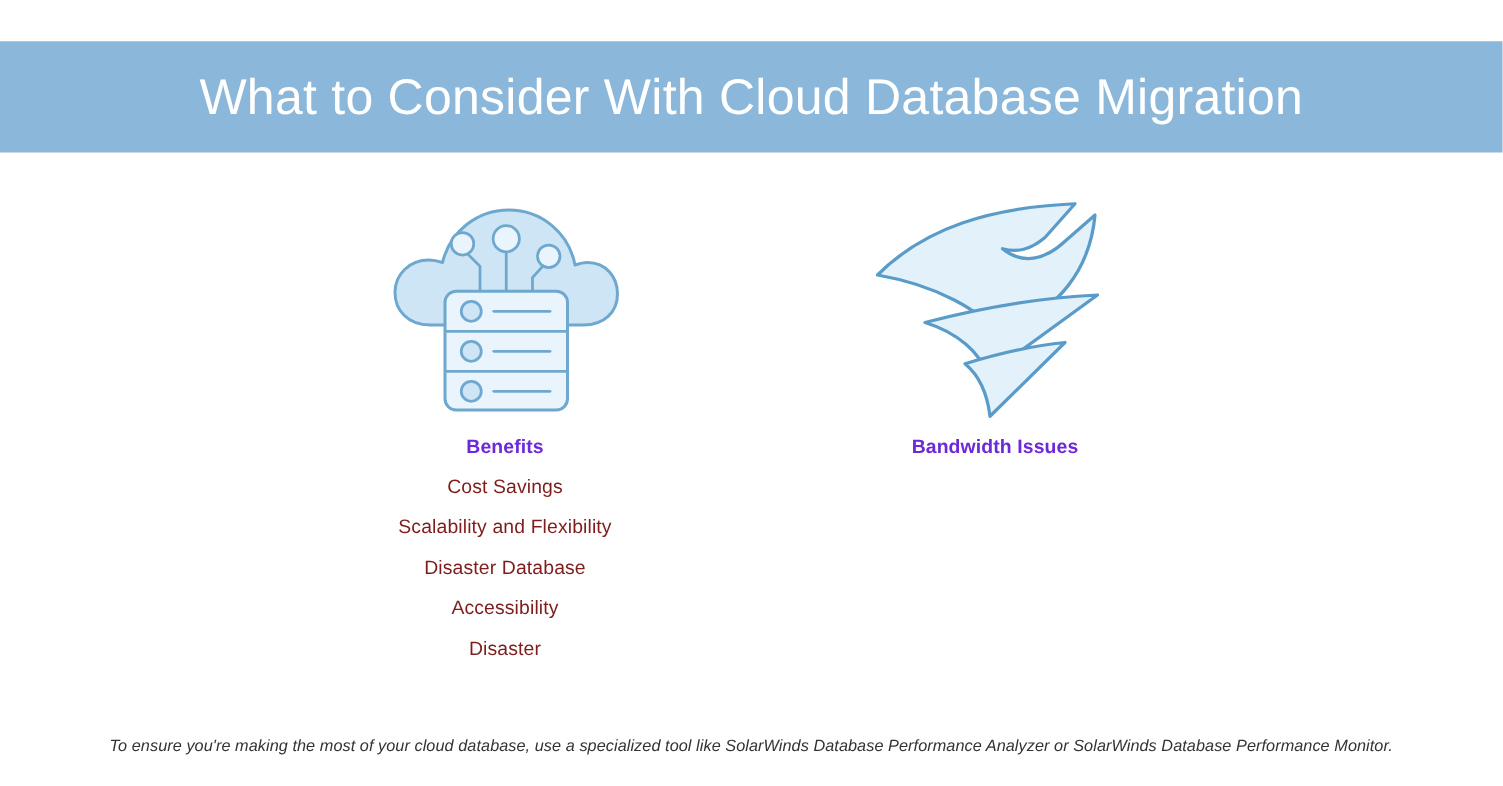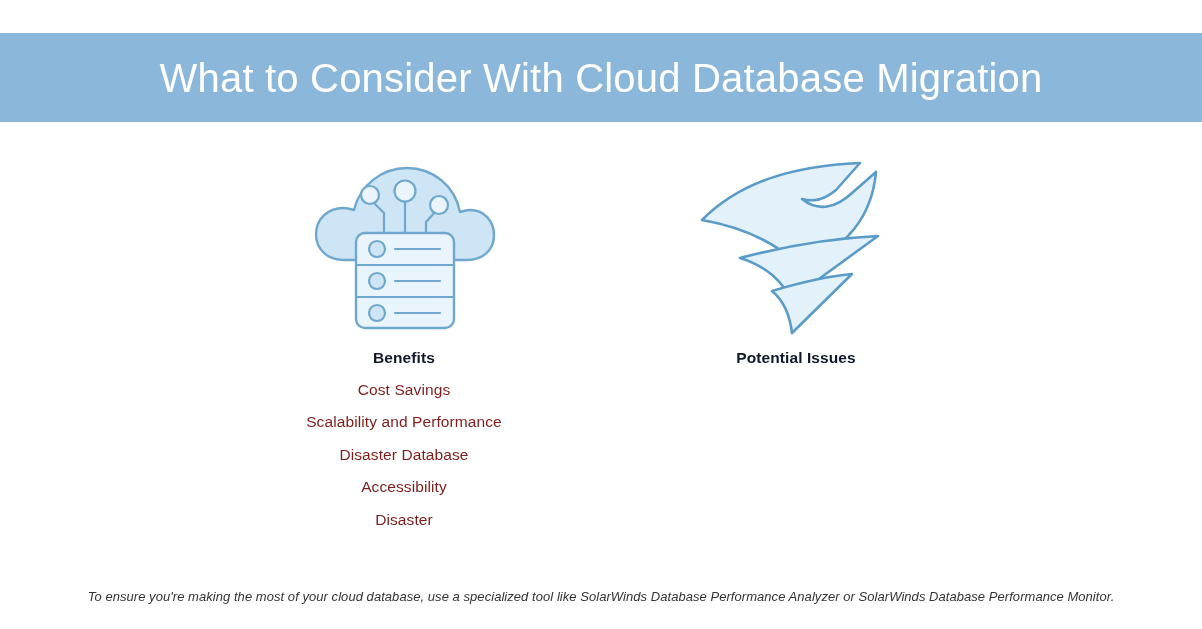--- a/index.html
+++ b/index.html
@@ -67,21 +67,21 @@
     display: flex;
     align-items: flex-start;
     justify-content: center;
   }
   .icon-wrap svg { display: block; }
 
   .col-heading {
     margin-top: 0;
     font-size: 15.5px;
     font-weight: bold;
-    color: #0f172a;
+    color: #6d28d9;
     line-height: 1;
     letter-spacing: 0.1px;
   }
 
   .col-list {
     list-style: none;
     margin: 0;
     padding: 0;
   }
   .col-item {
@@ -162,21 +162,21 @@
             <line x1="87" y1="121" x2="132" y2="121" stroke="#6fa8ce" stroke-width="2.2" stroke-linecap="round"></line>
             <line x1="87" y1="153" x2="132" y2="153" stroke="#6fa8ce" stroke-width="2.2" stroke-linecap="round"></line>
           </g>
         </svg>
       </div>
 
       <div class="col-heading">Benefits</div>
 
       <ul class="col-list">
         <li class="col-item">Cost Savings</li>
-        <li class="col-item">Scalability and Performance</li>
+        <li class="col-item">Scalability and Flexibility</li>
         <li class="col-item">Disaster Database</li>
         <li class="col-item">Accessibility</li>
         <li class="col-item">Disaster</li>
       </ul>
     </div>
 
     <div class="column col-issues">
 
       <div class="icon-wrap">
         <svg width="200" height="176" viewBox="0 0 200 176" aria-hidden="true">
@@ -195,21 +195,21 @@
                    L 94 140
                    C 88 122, 70 106, 44 98 Z" fill="#e3f1fb" stroke="#5a9bc8" stroke-width="2.6" stroke-linejoin="round"></path>
 
           <path d="M76 131
                    C 106 122, 134 116, 156 114
                    L 96 173
                    C 94 156, 88 141, 76 131 Z" fill="#e3f1fb" stroke="#5a9bc8" stroke-width="2.6" stroke-linejoin="round"></path>
         </svg>
       </div>
 
-      <div class="col-heading">Potential Issues</div>
+      <div class="col-heading">Bandwidth Issues</div>
 
     </div>
 
   </div>
 
   <div class="footer-note">To ensure you're making the most of your cloud database, use a specialized tool like SolarWinds Database Performance Analyzer or SolarWinds Database Performance Monitor.</div>
 
 </div>
 
 </body></html>

